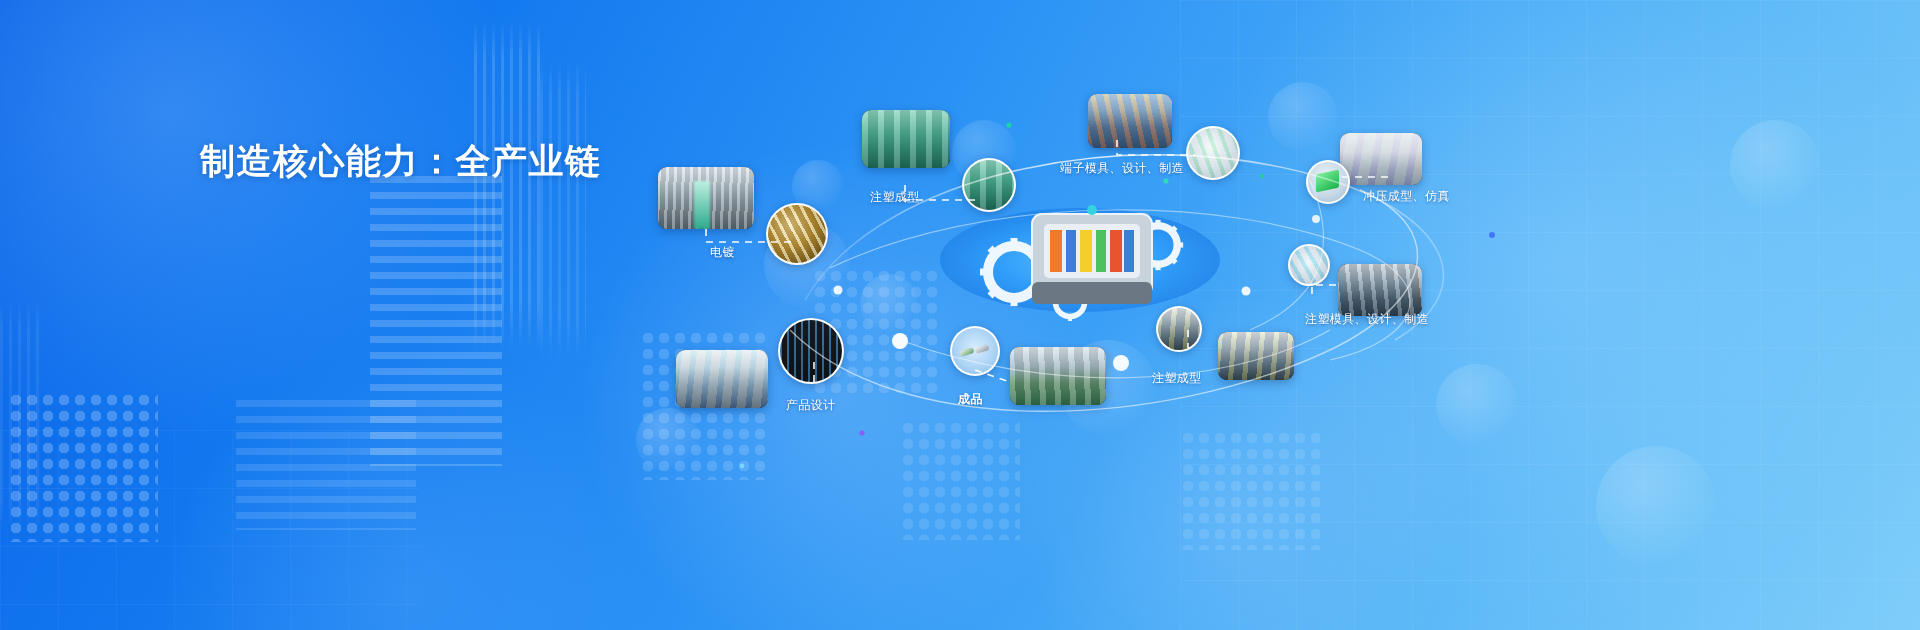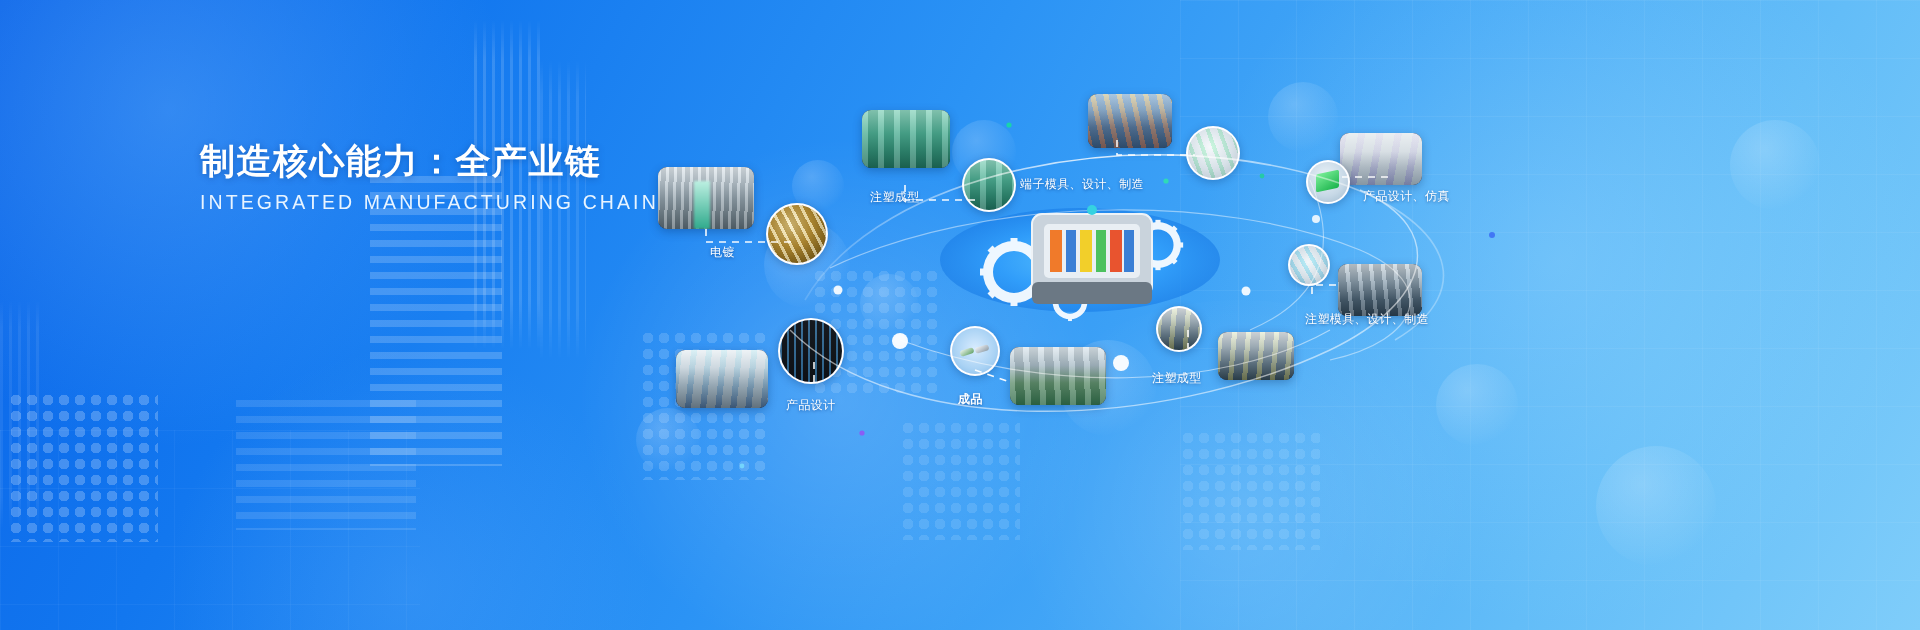--- a/index.html
+++ b/index.html
@@ -203,21 +203,20 @@
   <div class="bokeh" style="left:952px; top:120px; width:64px; height:64px;"></div>
   <div class="bokeh" style="left:1060px; top:340px; width:96px; height:96px;"></div>
   <div class="bokeh" style="left:1268px; top:82px; width:70px; height:70px;"></div>
   <div class="bokeh" style="left:1436px; top:364px; width:82px; height:82px;"></div>
   <div class="bokeh" style="left:636px; top:408px; width:64px; height:64px;"></div>
   <div class="bokeh" style="left:1596px; top:446px; width:120px; height:120px;"></div>
   <div class="bokeh" style="left:1730px; top:120px; width:90px; height:90px;"></div>
 
   <div id="copy">
     <div id="headline">制造核心能力：全产业链</div>
-    <div id="subhead">INTEGRATED MANUFACTURING CHAIN</div>
   </div>
 
   <svg id="diagram" viewBox="0 0 1920 630">
     <defs>
       <radialGradient id="islandGrad" cx="50%" cy="50%" r="50%">
         <stop offset="0%" stop-color="#5fc8ff" stop-opacity=".95"></stop>
         <stop offset="60%" stop-color="#2e9dfb" stop-opacity=".88"></stop>
         <stop offset="100%" stop-color="#1b7fe8" stop-opacity=".75"></stop>
       </radialGradient>
       <linearGradient id="orbitFade" x1="0" y1="0" x2="1" y2="0">
@@ -327,30 +326,30 @@
   </div>
   <span class="caption" style="left:870px; top:189px;">注塑成型</span>
 
   <div class="circ" style="left:962px; top:158px; width:54px; height:54px;">
     <div class="ph ph-stamp"></div>
   </div>
 
   <div class="thumb" style="left:1088px; top:94px; width:84px; height:54px;">
     <div class="ph ph-term"></div>
   </div>
-  <span class="caption" style="left:1020px; top:160px;margin-top:16px;">端子模具、设计、制造</span>
+  <span class="caption" style="left:1060px; top:160px;">端子模具、设计、制造</span>
 
   <div class="circ" style="left:1186px; top:126px; width:54px; height:54px;">
     <div class="ph ph-mold"></div>
   </div>
 
   <div class="thumb" style="left:1340px; top:133px; width:82px; height:52px;">
     <div class="ph ph-design"></div>
   </div>
-  <span class="caption" style="left:1363px; top:188px;">产品设计、仿真</span>
+  <span class="caption" style="left:1363px; top:188px;">冲压成型、仿真</span>
 
   <div class="circ" style="left:1306px; top:160px; width:44px; height:44px;">
     <div class="ph ph-3d"></div>
   </div>
 
   <div class="thumb" style="left:1338px; top:264px; width:84px; height:52px;">
     <div class="ph ph-inject"></div>
   </div>
   <span class="caption" style="left:1305px; top:311px;">注塑模具、设计、制造</span>
 

